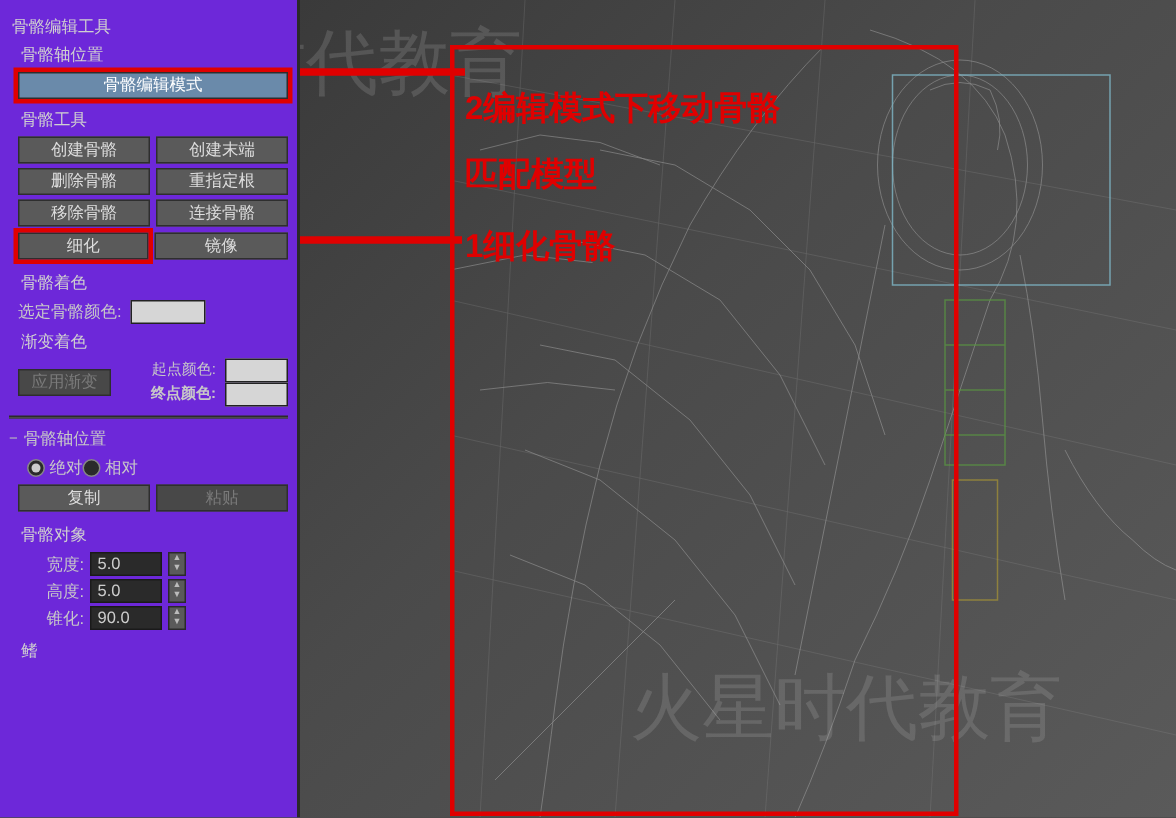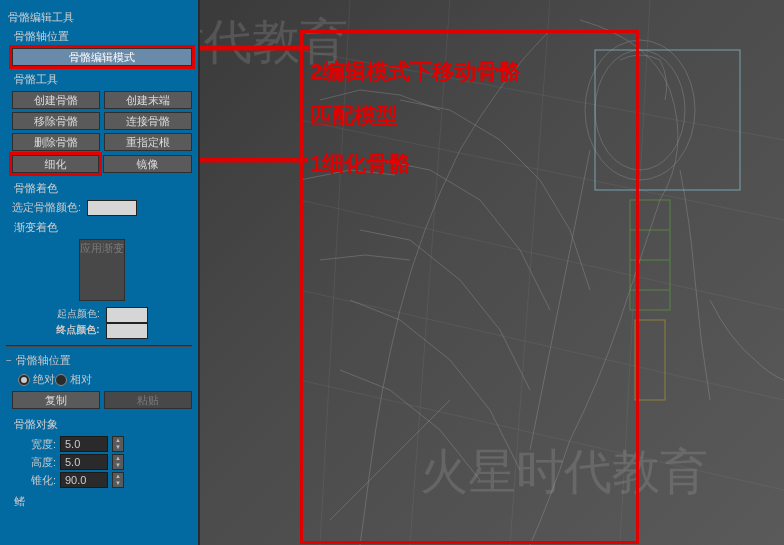--- a/index.html
+++ b/index.html
@@ -27,21 +27,21 @@
     position: absolute;
     inset: 0;
     pointer-events: none;
   }
   .panel {
     position: absolute;
     left: 0;
     top: 0;
     width: 200px;
     height: 545px;
-    background: #0369a1;
+    background: #6d28d9;
     border-right: 2px solid #2a2a2a;
     box-sizing: border-box;
     padding: 4px 6px;
   }
   .section-title {
     font-size: 11px;
     color: #d0d0d0;
     margin: 6px 0 4px 2px;
     font-weight: normal;
   }
@@ -287,43 +287,43 @@
     </div>
   </div>
 
   <div class="indent">
     <div class="section-title">骨骼工具</div>
     <div class="btn-row">
       <div class="btn">创建骨骼</div>
       <div class="btn">创建末端</div>
     </div>
     <div class="btn-row">
+      <div class="btn">删除骨骼</div>
+      <div class="btn">重指定根</div>
+    </div>
+    <div class="btn-row">
       <div class="btn">移除骨骼</div>
       <div class="btn">连接骨骼</div>
-    </div>
-    <div class="btn-row">
-      <div class="btn">删除骨骼</div>
-      <div class="btn">重指定根</div>
     </div>
     <div class="btn-row" style="margin-top:4px;">
       <div class="highlight-red" style="flex:1;">
         <div class="btn">细化</div>
       </div>
       <div class="btn" style="flex:1;">镜像</div>
     </div>
   </div>
 
   <div class="indent" style="margin-top:8px;">
     <div class="section-title">骨骼着色</div>
     <div class="color-row">
       <span class="label">选定骨骼颜色:</span>
       <div class="swatch"></div>
     </div>
     <div class="section-title" style="margin-top:4px;">渐变着色</div>
-    <div style="display:flex;gap:6px;align-items:center;flex-direction:column;">
+    <div style="display:flex;gap:6px;align-items:center;">
       <div class="btn disabled" style="flex:0 0 62px;">应用渐变</div>
       <div style="flex:1;">
         <div class="color-row" style="margin:0;">
           <span class="label" style="flex:1;text-align:right;font-size:10px;">起点颜色:</span>
           <div class="swatch" style="width:40px;"></div>
         </div>
         <div class="color-row" style="margin:0;">
           <span class="label" style="flex:1;text-align:right;font-size:10px;font-weight:bold;">终点颜色:</span>
           <div class="swatch" style="width:40px;"></div>
         </div>

